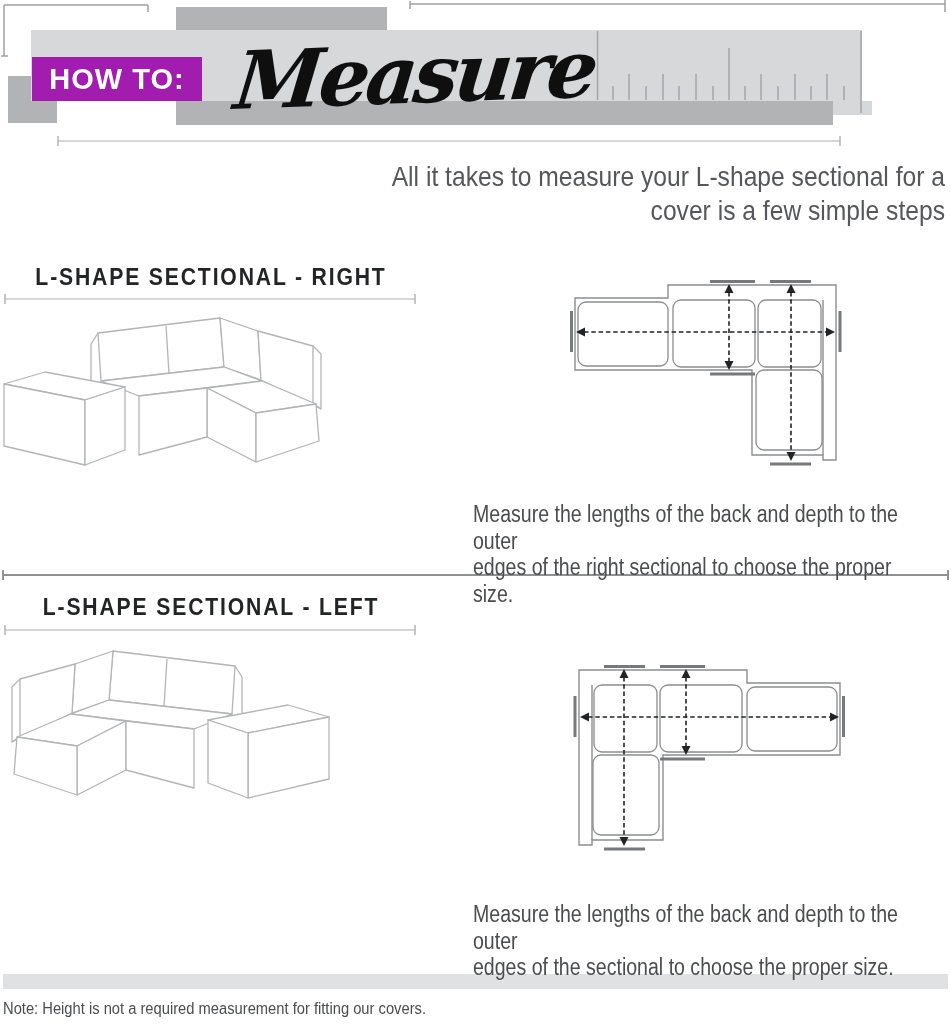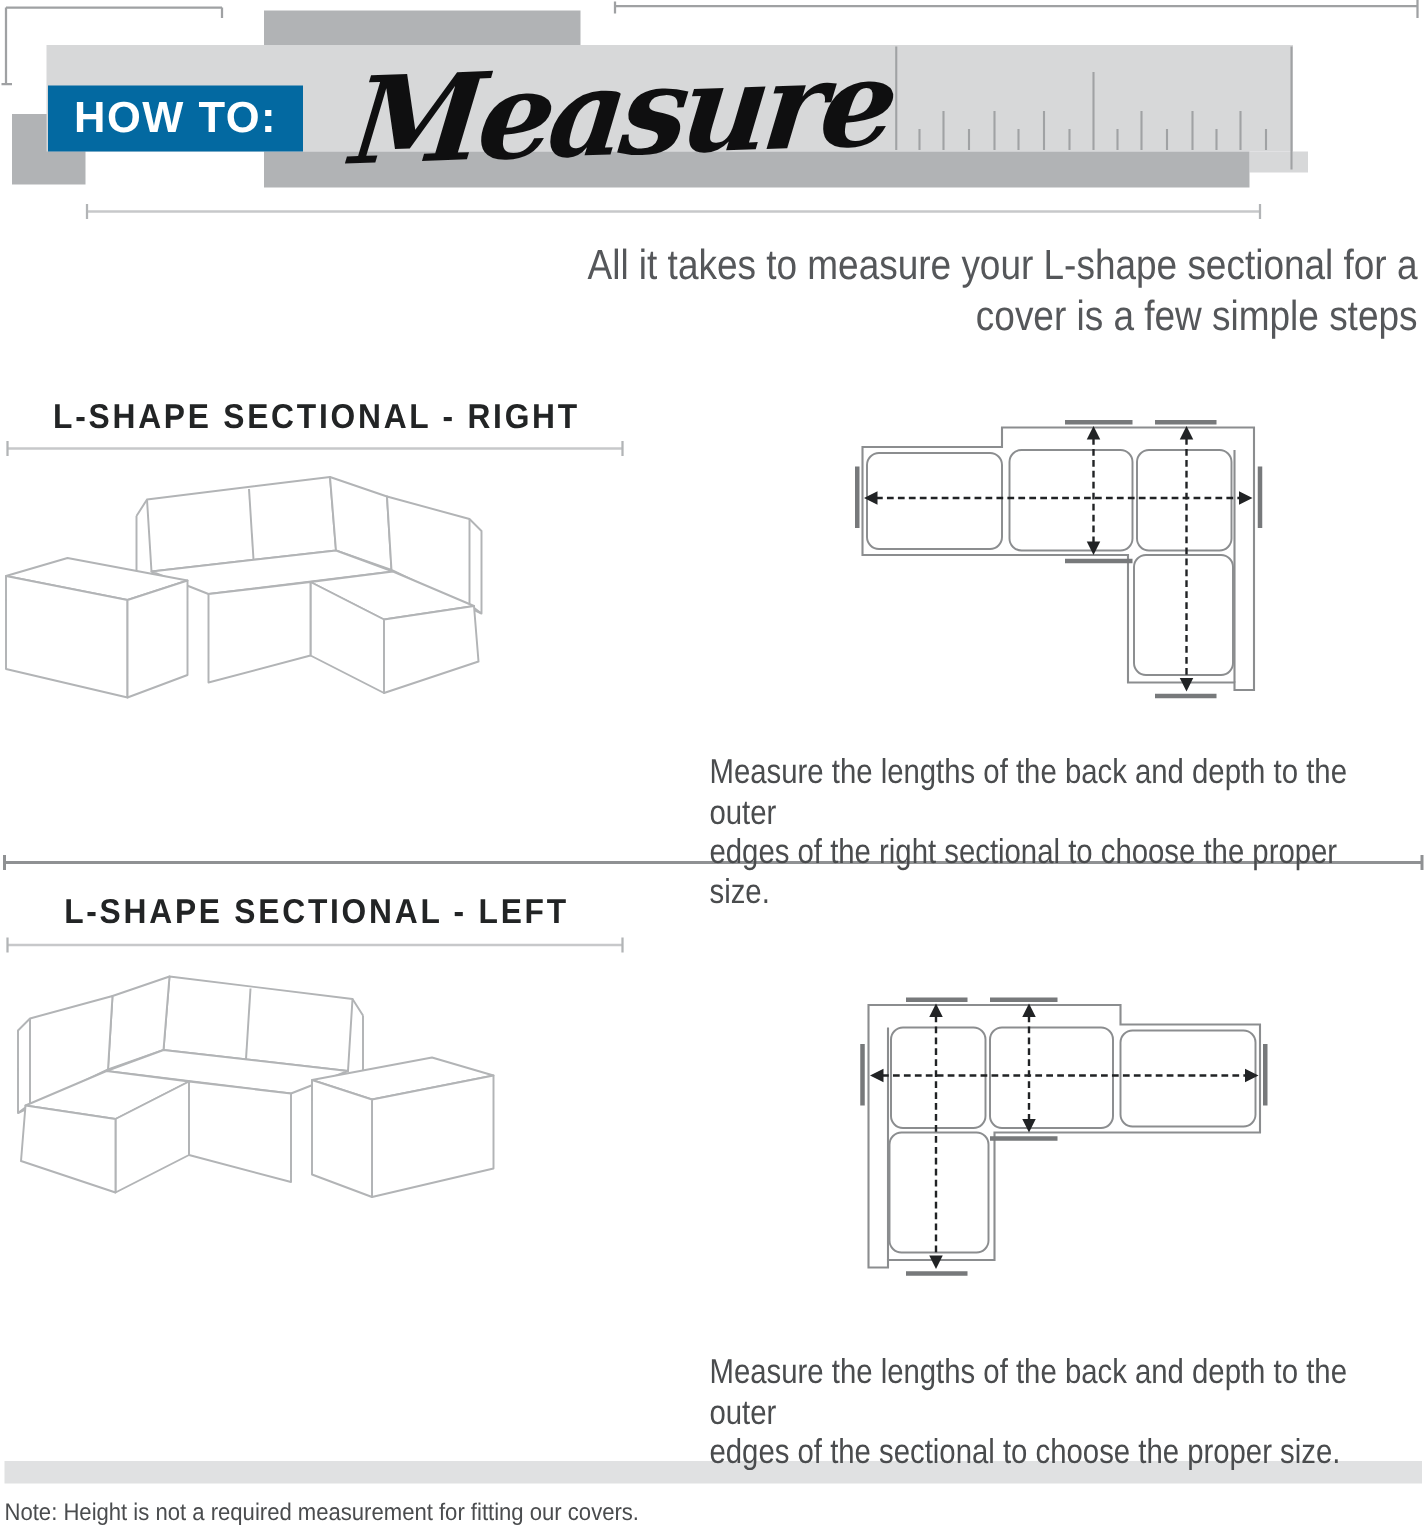--- a/index.html
+++ b/index.html
@@ -4,21 +4,21 @@
 <style>
   * { margin:0; padding:0; box-sizing:border-box; }
   html,body { background:#fff; }
   body { font-family:"Liberation Sans", sans-serif; }
   .canvas { position:relative; width:951px; height:1024px; background:#fff; overflow:hidden; }
   .art { position:absolute; left:0; top:0; width:951px; height:1024px; display:block; }
   .abs { position:absolute; }
 
   .howto-badge {
     left:32px; top:57px; width:170px; height:44px;
-    background:#0369a1; color:#ffffff;
+    background:#a21caf; color:#ffffff;
     font-size:29px; font-weight:bold; letter-spacing:1px;
     display:flex; align-items:center; justify-content:center;
   }
   .measure-script {
     left:235px; top:28px; width:340px; text-align:center;
     font-family:"DejaVu Serif", serif; font-style:italic; font-weight:bold;
     font-size:80px; color:#0f0f10; letter-spacing:-4px;
     transform:rotate(-2deg) skewX(-8deg);
   }
   .intro {

